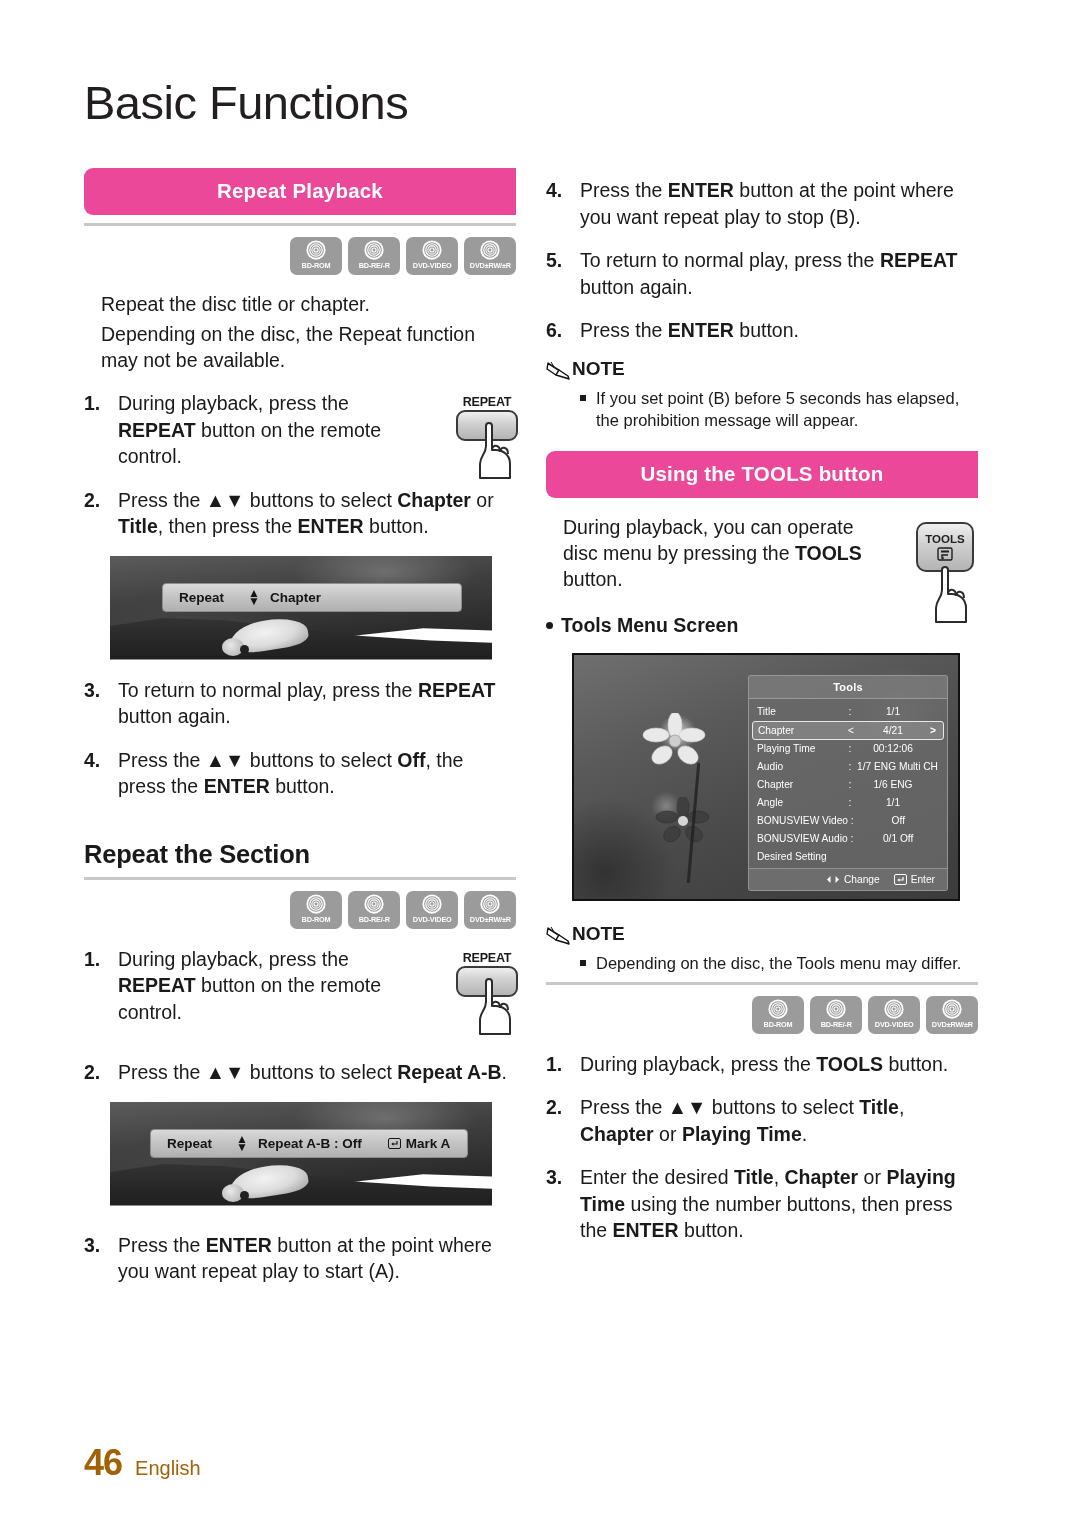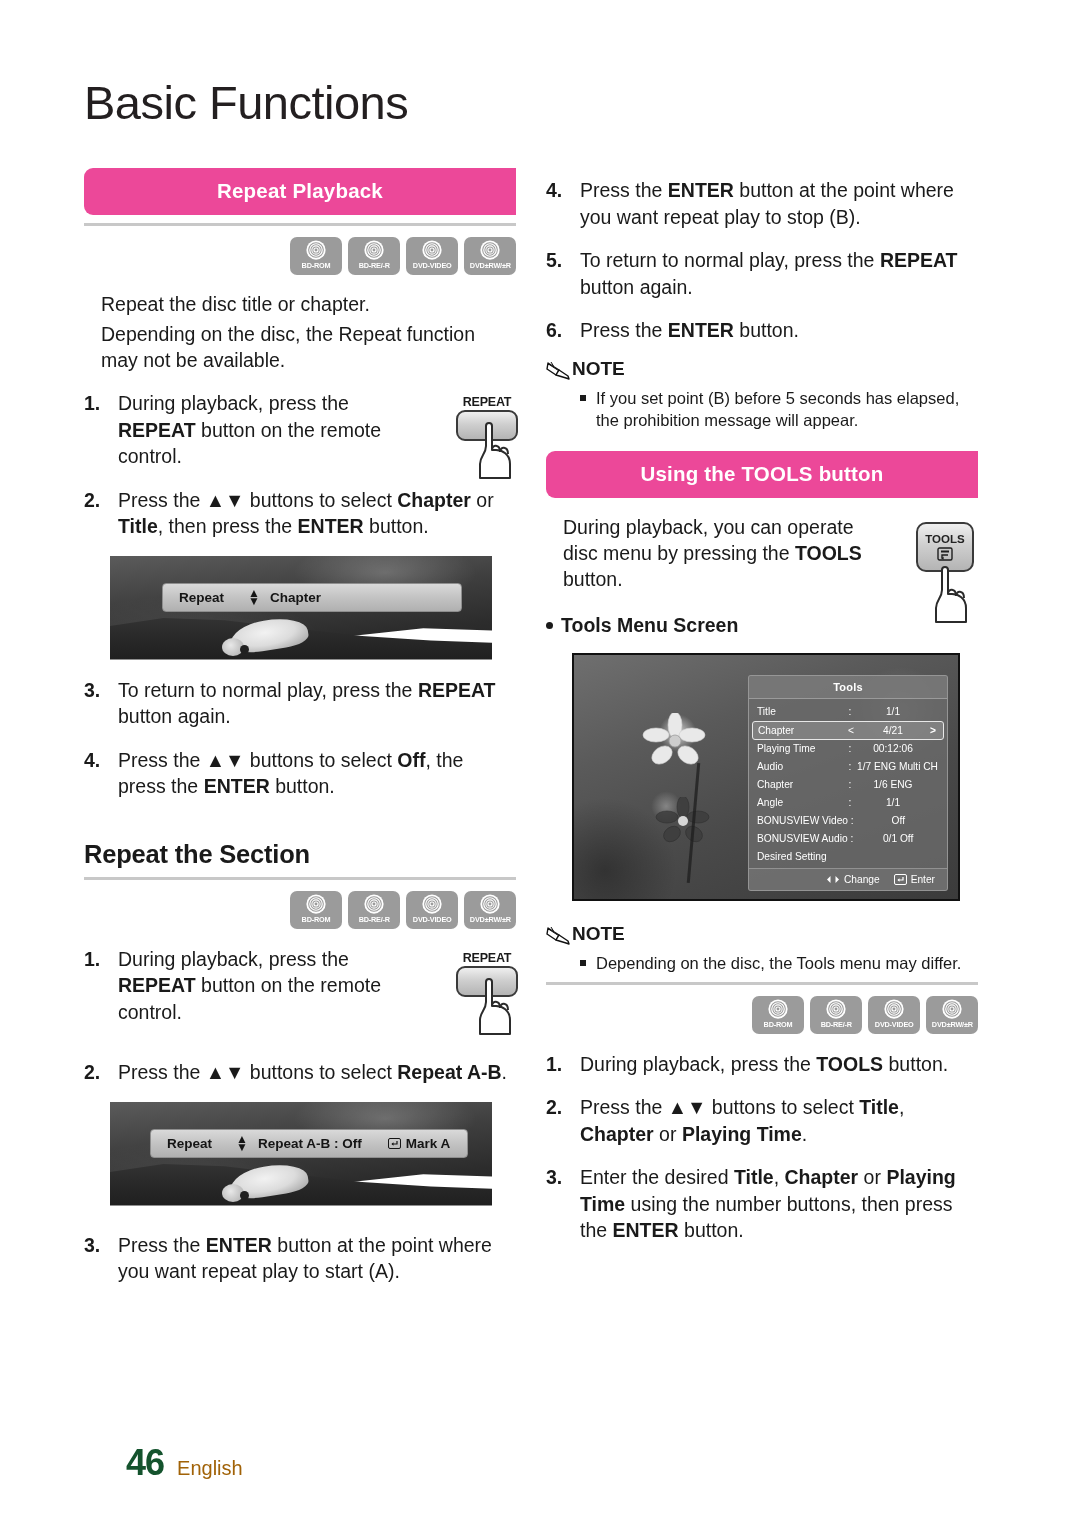--- a/index.html
+++ b/index.html
@@ -405,23 +405,22 @@
     position: absolute;
     left: 84px;
     bottom: 48px;
     display: flex;
     align-items: baseline;
     gap: 13px;
   }
   .footer .pg {
     font-size: 36px;
     font-weight: bold;
-    color: #14532d;
+    color: #a16207;
     letter-spacing: -1px;
-    margin-left: 42px;
   }
   .footer .lang {
     font-size: 20px;
     color: #a16207;
     margin-top: 24px;
   }
 
   .bullet-dot {
     display: inline-block;
     width: 7px;

